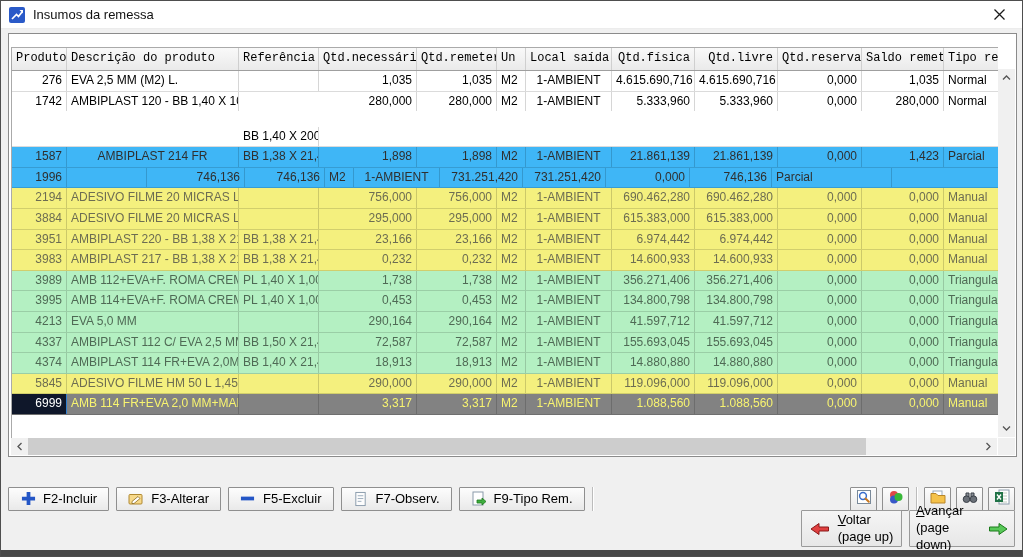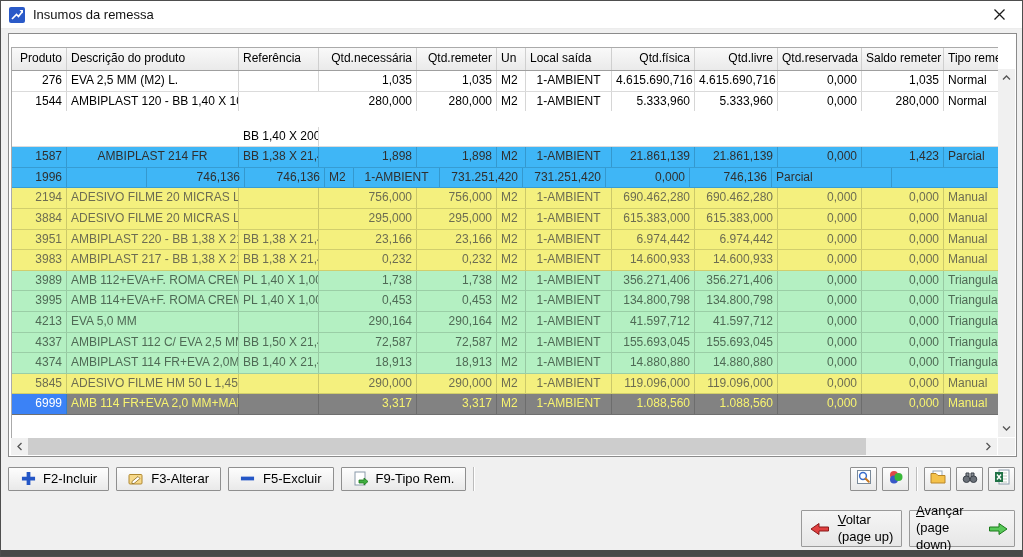--- a/index.html
+++ b/index.html
@@ -14,40 +14,40 @@
     display:flex;align-items:center;gap:8px;padding-left:8px;border-bottom:1px solid #ececec;}
   .titlebar .title{font-size:13px;color:#111;}
   .close{margin-left:auto;margin-right:14px;width:18px;height:18px;display:flex;align-items:center;justify-content:center;}
   
   .panel{position:absolute;left:7px;top:32px;width:1009px;height:424px;background:#ffffff;border:1px solid #8b8b8b;}
   .grid-wrap{position:absolute;left:2px;top:13px;width:987px;bottom:18px;background:#fff;
     border-top:1px solid #aaaaaa;border-left:1px solid #aaaaaa;overflow:hidden;}
   .ghead{display:flex;border-bottom:1px solid #9f9f9f;}
   .hcell{flex:0 0 auto;height:22px;line-height:21px;padding:0 4px;font-size:12px;color:#000;
     background:linear-gradient(#f9f9f9,#eaeaea);border-right:1px solid #cfcfcf;
-    overflow:hidden;white-space:nowrap;}
+    overflow:hidden;white-space:nowrap;font-family:Liberation Mono, monospace;}
   .grow{display:flex;border-bottom:1px solid rgba(0,0,0,0.14);}
   .cell{flex:0 0 auto;height:19.6px;line-height:19.4px;padding:0 4px;font-size:12px;
     border-right:1px solid rgba(0,0,0,0.16);overflow:hidden;white-space:nowrap;}
   .a-right{text-align:right}.a-center{text-align:center}.a-left{text-align:left}
   .s-normal{background:#ffffff;color:#000;}
   .s-parcial{background:#3fb6f6;color:#2f2f2f;}
   .s-manual{background:#f4f07e;color:#6d6d52;}
   .s-triangular{background:#b4f0c2;color:#4f6a55;}
   .s-selected{background:#828282;color:#f8f470;}
-  .s-selected .focus{background:#3b82f6;color:#ffffff;border-right-color:#2f7fd0;}
+  .s-selected .focus{background:#0f172a;color:#ffffff;border-right-color:#2f7fd0;}
   
   .vscroll{position:absolute;right:1px;top:35px;bottom:19px;width:17px;background:#f0f0f0;}
   .hscroll{position:absolute;left:2px;right:19px;bottom:1px;height:17px;background:#f0f0f0;}
   .corner{position:absolute;right:1px;bottom:1px;width:17px;height:17px;background:#f0f0f0;}
   .sbtn{position:absolute;width:17px;height:17px;display:flex;align-items:center;justify-content:center;}
   .sbtn.up{top:0;left:0}.sbtn.dn{bottom:0;left:0}.sbtn.lt{left:0;top:0}.sbtn.rt{right:0;top:0}
   .hthumb{position:absolute;left:17px;top:0;bottom:0;width:85%;background:#cdcdcd;}
   
-  .toolbar{position:absolute;left:7px;right:7px;top:465px;height:25px;display:flex;align-items:center;gap:7px;}
+  .toolbar{position:absolute;left:7px;right:7px;top:485px;height:25px;display:flex;align-items:center;gap:7px;}
   .btn-group{display:flex;gap:7px;}
   .tbtn{height:24px;min-width:97px;padding:0 11px;display:inline-flex;align-items:center;justify-content:center;gap:7px;
     font-family:"Liberation Sans",sans-serif;font-size:13px;color:#000;
     background:linear-gradient(#fdfdfd,#e9e9e9);border:1px solid #8f8f8f;border-radius:1px;}
   .tbtn .ico{display:inline-flex;width:16px;height:16px;align-items:center;justify-content:center;}
   .tsep{width:1px;height:24px;background:#bcbcbc;box-shadow:1px 0 0 #ffffff;}
   .icon-group{display:flex;gap:5px;}
   .icon-group.first{margin-left:auto;}
   .ibtn{width:27px;height:24px;display:inline-flex;align-items:center;justify-content:center;
     background:linear-gradient(#fdfdfd,#e9e9e9);border:1px solid #8f8f8f;border-radius:1px;padding:0;}
@@ -109,21 +109,21 @@
             <div class="cell a-right" style="width: 80px;">1,035</div>
             <div class="cell a-left" style="width: 29px;">M2</div>
             <div class="cell a-center" style="width: 86px;">1-AMBIENT</div>
             <div class="cell a-right" style="width: 83px;">4.615.690,716</div>
             <div class="cell a-right" style="width: 83px;">4.615.690,716</div>
             <div class="cell a-right" style="width: 84px;">0,000</div>
             <div class="cell a-right" style="width: 82px;">1,035</div>
             <div class="cell a-left" style="width: 120px;">Normal</div>
           </div>
           <div class="grow s-normal">
-            <div class="cell a-right" style="width: 55px;">1544</div>
+            <div class="cell a-right" style="width: 55px;">1742</div>
             <div class="cell a-left" style="width: 172px;">AMBIPLAST 120 - BB 1,40 X 100</div>
             <div class="cell a-left" style="width: 80px; margin-top: 35px;">BB 1,40 X 200</div>
             <div class="cell a-right" style="width: 98px;">280,000</div>
             <div class="cell a-right" style="width: 80px;">280,000</div>
             <div class="cell a-left" style="width: 29px;">M2</div>
             <div class="cell a-center" style="width: 86px;">1-AMBIENT</div>
             <div class="cell a-right" style="width: 83px;">5.333,960</div>
             <div class="cell a-right" style="width: 83px;">5.333,960</div>
             <div class="cell a-right" style="width: 84px;">0,000</div>
             <div class="cell a-right" style="width: 82px;">280,000</div>
@@ -364,20 +364,29 @@
         <button class="tbtn">
           <span class="ico">
             <svg viewBox="0 0 16 16" width="15" height="15">
               <rect x="1" y="6" width="14" height="4" fill="#2456c6"></rect>
             </svg>
           </span>
           <span>F5-Excluir</span>
         </button>
         <button class="tbtn">
           <span class="ico">
+            <svg viewBox="0 0 16 16" width="15" height="16">
+              <rect x="3" y="1" width="10" height="14" fill="#fdfdfd" stroke="#8899aa"></rect>
+              <path d="M5 4.5h6M5 7.5h6M5 10.5h4" stroke="#99aabb" stroke-width="1" fill="none"></path>
+            </svg>
+          </span>
+          <span>F7-Observ.</span>
+        </button>
+        <button class="tbtn">
+          <span class="ico">
             <svg viewBox="0 0 16 16" width="16" height="16">
               <rect x="2" y="1" width="10" height="13" fill="#fff" stroke="#8a9aaa"></rect>
               <path d="M6 9h5V7l4 3.5L11 14v-2H6z" fill="#3fae3f" stroke="#1d7a1d" stroke-width="0.8"></path>
             </svg>
           </span>
           <span>F9-Tipo Rem.</span>
         </button>
       </div>
     <div class="tsep"></div>
     <div class="icon-group first">

